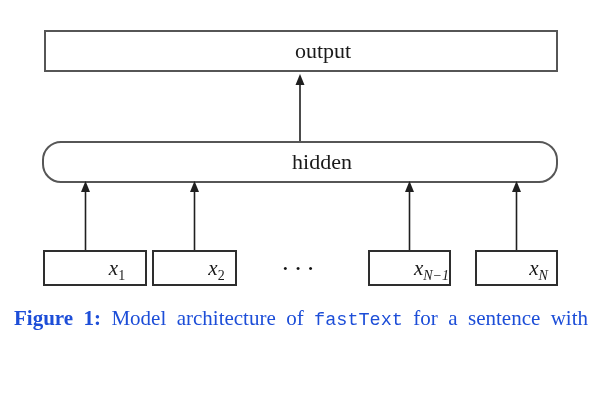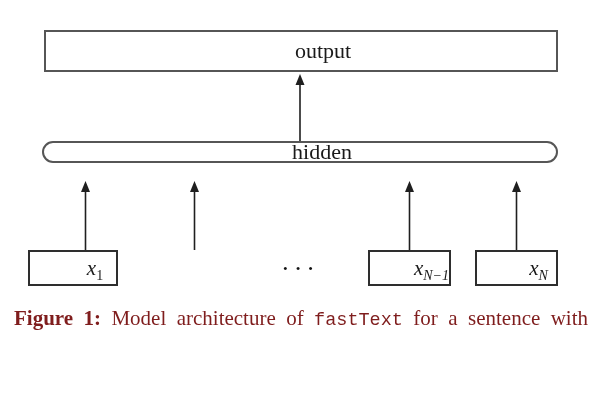--- a/index.html
+++ b/index.html
@@ -17,34 +17,34 @@
     position: absolute;
     background: #ffffff;
     display: flex;
     align-items: center;
     justify-content: center;
     box-sizing: border-box;
     padding-left: 44px;
   }
   .layer-box { border: 2px solid #565656; font-size: 22px; }
   .output-box { left: 44px; top: 30px;  width: 514px; height: 42px; }
-  .hidden-box { left: 42px; top: 141px; width: 516px; height: 22px; border-radius: 19px; }
+  .hidden-box { left: 42px; top: 141px; width: 516px; height: 42px; border-radius: 19px; }
   .input-box {
     border: 2px solid #2e2e2e;
     top: 250px; height: 36px;
     font-size: 21px;
   }
   .input-box i, .math-x { font-family: "Liberation Serif", serif; font-style: italic; }
   .input-box sub, .cap sub {
     font-size: 14px;
     vertical-align: -5px;
     line-height: 0;
   }
   .sub-italic { font-style: italic; }
-  .ib-0 { left: 28px;  width: 90px; }
+  .ib-0 { left: 43px;  width: 104px; }
   .ib-1 { left: 152px; width: 85px; }
   .ib-2 { left: 368px; width: 83px; justify-content: center; }
   .ib-3 { left: 475px; width: 83px; text-align: right; }
   .ellipsis {
     position: absolute;
     left: 272px; top: 254px; width: 56px;
     text-align: center;
     font-size: 26px;
     letter-spacing: 4px;
     color: #111111;
@@ -55,21 +55,21 @@
     pointer-events: none;
   }
   .arrow-layer line { stroke: #1f1f1f; stroke-width: 1.6; }
   .arrow-layer polygon { fill: #1f1f1f; }
   
   .cap {
     position: absolute;
     left: 14px; top: 302px; width: 574px;
     font-size: 21px;
     line-height: 33px;
-    color: #7f1d1d;
+    color: #1d4ed8;
   }
   .cap-line { text-align: justify; text-align-last: justify; white-space: normal; }
   .cap-line.last { text-align: left; text-align-last: left; }
   .cap b { font-weight: bold; }
   .cap .tt {
     font-family: "Liberation Mono", monospace;
     font-size: 18.5px;
     letter-spacing: 0px;
   }
 </style>
@@ -81,20 +81,23 @@
   <div class="box layer-box output-box">
     <span>output</span>
   </div>
 
   <div class="box layer-box hidden-box">
     <span>hidden</span>
   </div>
 
   <div class="box input-box ib-0">
     <span><i>x</i><sub>1</sub></span>
+  </div>
+  <div class="box input-box ib-1">
+    <span><i>x</i><sub>2</sub></span>
   </div>
   <div class="ellipsis">···</div>
   <div class="box input-box ib-2">
     <span><i>x</i><sub class="sub-italic">N−1</sub></span>
   </div>
   <div class="box input-box ib-3">
     <span><i>x</i><sub class="sub-italic">N</sub></span>
   </div>
 
   <svg class="arrow-layer" width="600" height="412" viewBox="0 0 600 412" xmlns="http://www.w3.org/2000/svg">

